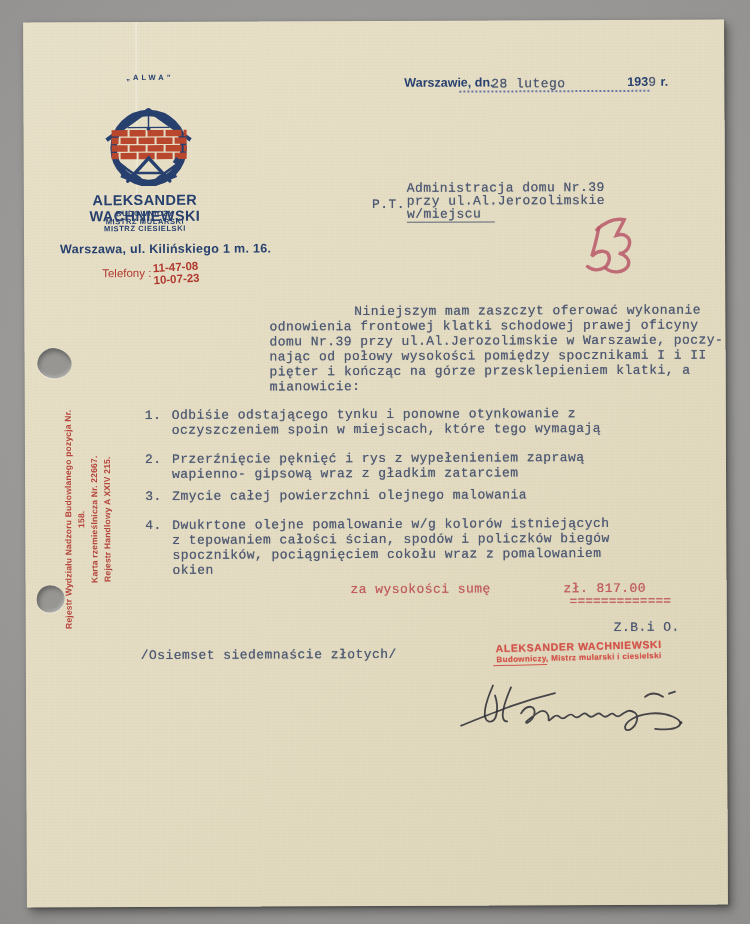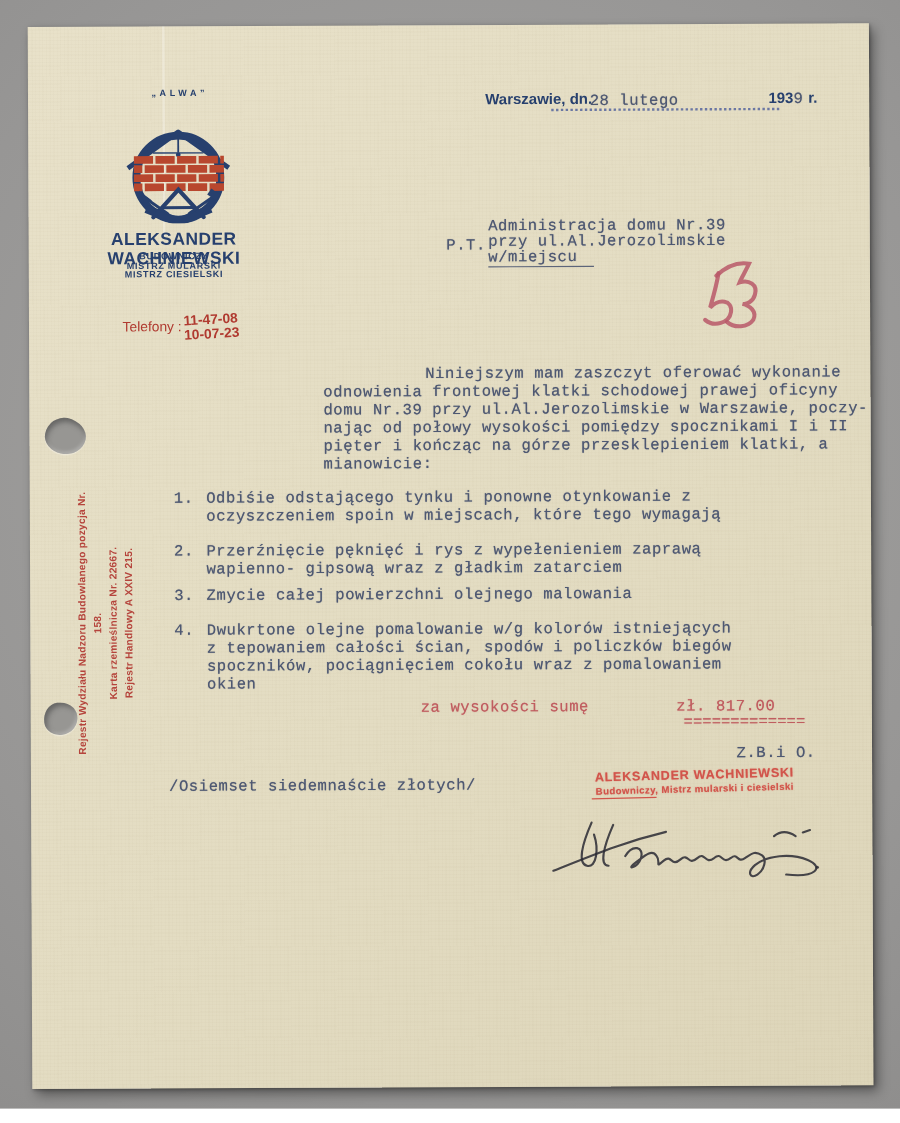--- a/index.html
+++ b/index.html
@@ -105,30 +105,31 @@
         <rect x="75" y="55" width="9" height="6" fill="#27406e" stroke="none" transform="rotate(35 79 58)"></rect>
       </g>
     </svg>
 
     <div class="abs lh-name printed-blue" style="left:31px;top:170px;width:180px;text-align:center;">ALEKSANDER  WACHNIEWSKI</div>
     <div class="abs lh-titles" style="left:31px;top:188px;width:180px;">
       <div>BUDOWNICZY</div>
       <div>MISTRZ MULARSKI</div>
       <div>MISTRZ CIESIELSKI</div>
     </div>
+    <div class="abs lh-address printed-blue" style="left:36px;top:220px;">Warszawa, ul. Kilińskiego 1 m. 16.</div>
     <div class="abs phones-label printed-red" style="left:78px;top:245px;">Telefony :</div>
     <div class="abs phones printed-red" style="left:129px;top:239px;">
       <div>11-47-08</div>
       <div>10-07-23</div>
     </div>
 
     <div class="abs printed-blue" style="left:381px;top:55px;font-size:12.5px;">Warszawie, dn.</div>
     <div class="abs leader" style="left:436px;top:55px;width:190px;height:15px;"></div>
     <div class="abs typed" style="left:468px;top:56px;">28 lutego</div>
-    <div class="abs year-group" style="left:617px;top:55px;text-align:right;">
+    <div class="abs year-group" style="left:604px;top:55px;text-align:right;">
       <span class="printed-blue" style="font-size:12.5px;">193</span>
       <span class="typed">9</span>
       <span class="printed-blue" style="font-size:12.5px;margin-left:4px;">r.</span>
     </div>
 
     <div class="abs typed" style="left:348px;top:146px;margin-top:30px;">P.T.</div>
     <div class="abs typed" style="left:383px;top:160px;">Administracja domu Nr.39</div>
     <div class="abs typed" style="left:383px;top:173px;">przy ul.Al.Jerozolimskie</div>
     <div class="abs typed" style="left:383px;top:186px;"><span class="underline-typed">w/miejscu</span></div>
 

